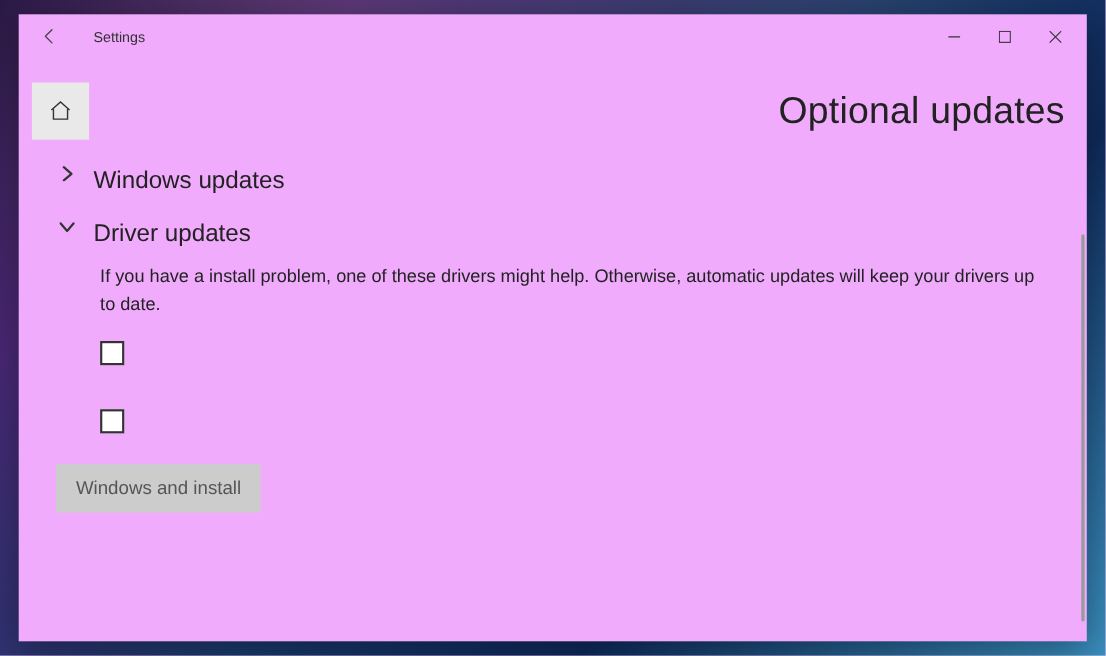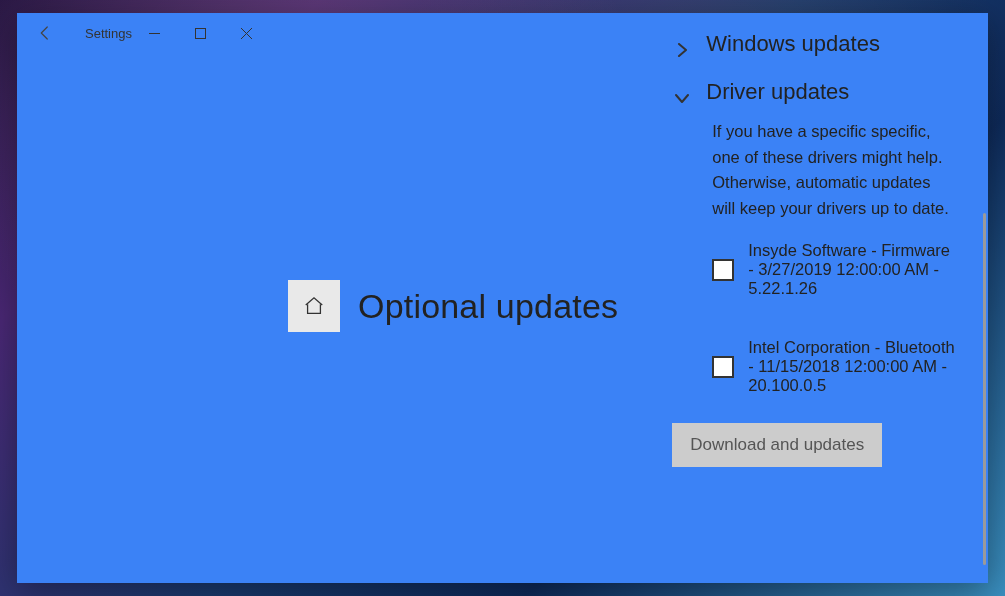--- a/index.html
+++ b/index.html
@@ -24,24 +24,24 @@
       radial-gradient(circle at 30% 20%, rgba(255,200,140,0.15) 0%, transparent 40%),
       radial-gradient(circle at 70% 15%, rgba(255,180,120,0.1) 0%, transparent 35%);
     pointer-events: none;
   }
   .window {
     position: absolute;
     left: 17px;
     top: 13px;
     right: 17px;
     bottom: 13px;
-    background: #3b82f6;
+    background: #f0abfc;
     box-shadow: 0 8px 32px rgba(0,0,0,0.35);
     display: flex;
-    flex-direction: row;
+    flex-direction: column;
     overflow: hidden;
   }
   .titlebar {
     height: 40px;
     display: flex;
     align-items: center;
     padding: 0 6px 0 14px;
     font-size: 13px;
     color: #333;
   }
@@ -93,21 +93,21 @@
 
   .content {
     flex: 1;
     padding: 18px 22px 18px 34px;
     overflow-y: auto;
     position: relative;
   }
 
   .section-header {
     display: flex;
-    align-items: flex-end;
+    align-items: flex-start;
     gap: 14px;
     font-size: 22px;
     font-weight: 400;
     color: #222;
     margin-bottom: 14px;
     cursor: default;
   }
   .section-header.collapsed { margin-bottom: 22px; }
   .chev { width: 20px; display:flex; align-items:center; justify-content:center; }
   .chev svg { width: 14px; height: 14px; stroke: #333; fill: none; stroke-width: 2; }
@@ -217,35 +217,33 @@
     <div class="section-header">
       <span class="chev">
         <svg viewBox="0 0 14 14">
             <path d="M1 4 L7 11 L13 4" stroke-linecap="round" stroke-linejoin="round"></path>
           </svg>
       </span>
       <span>Driver updates</span>
     </div>
 
     <div class="section-body">
-      <p class="desc">If you have a specific specific, one of these drivers might help. Otherwise, automatic updates will keep your drivers up to date.</p>
+      <p class="desc">If you have a install problem, one of these drivers might help. Otherwise, automatic updates will keep your drivers up to date.</p>
 
 
       <div class="driver-row">
         <div class="cb"></div>
-        <span>Insyde Software - Firmware - 3/27/2019 12:00:00 AM - 5.22.1.26</span>
       </div>
 
       <div class="driver-row">
         <div class="cb"></div>
-        <span>Intel Corporation - Bluetooth - 11/15/2018 12:00:00 AM - 20.100.0.5</span>
       </div>
     </div>
 
     <div class="action-row">
-      <button class="dl-btn">Download and updates</button>
+      <button class="dl-btn">Windows and install</button>
     </div>
 
   </div>
 
   <div class="scroll-indicator"></div>
 
 </div>
 
 </body></html>

